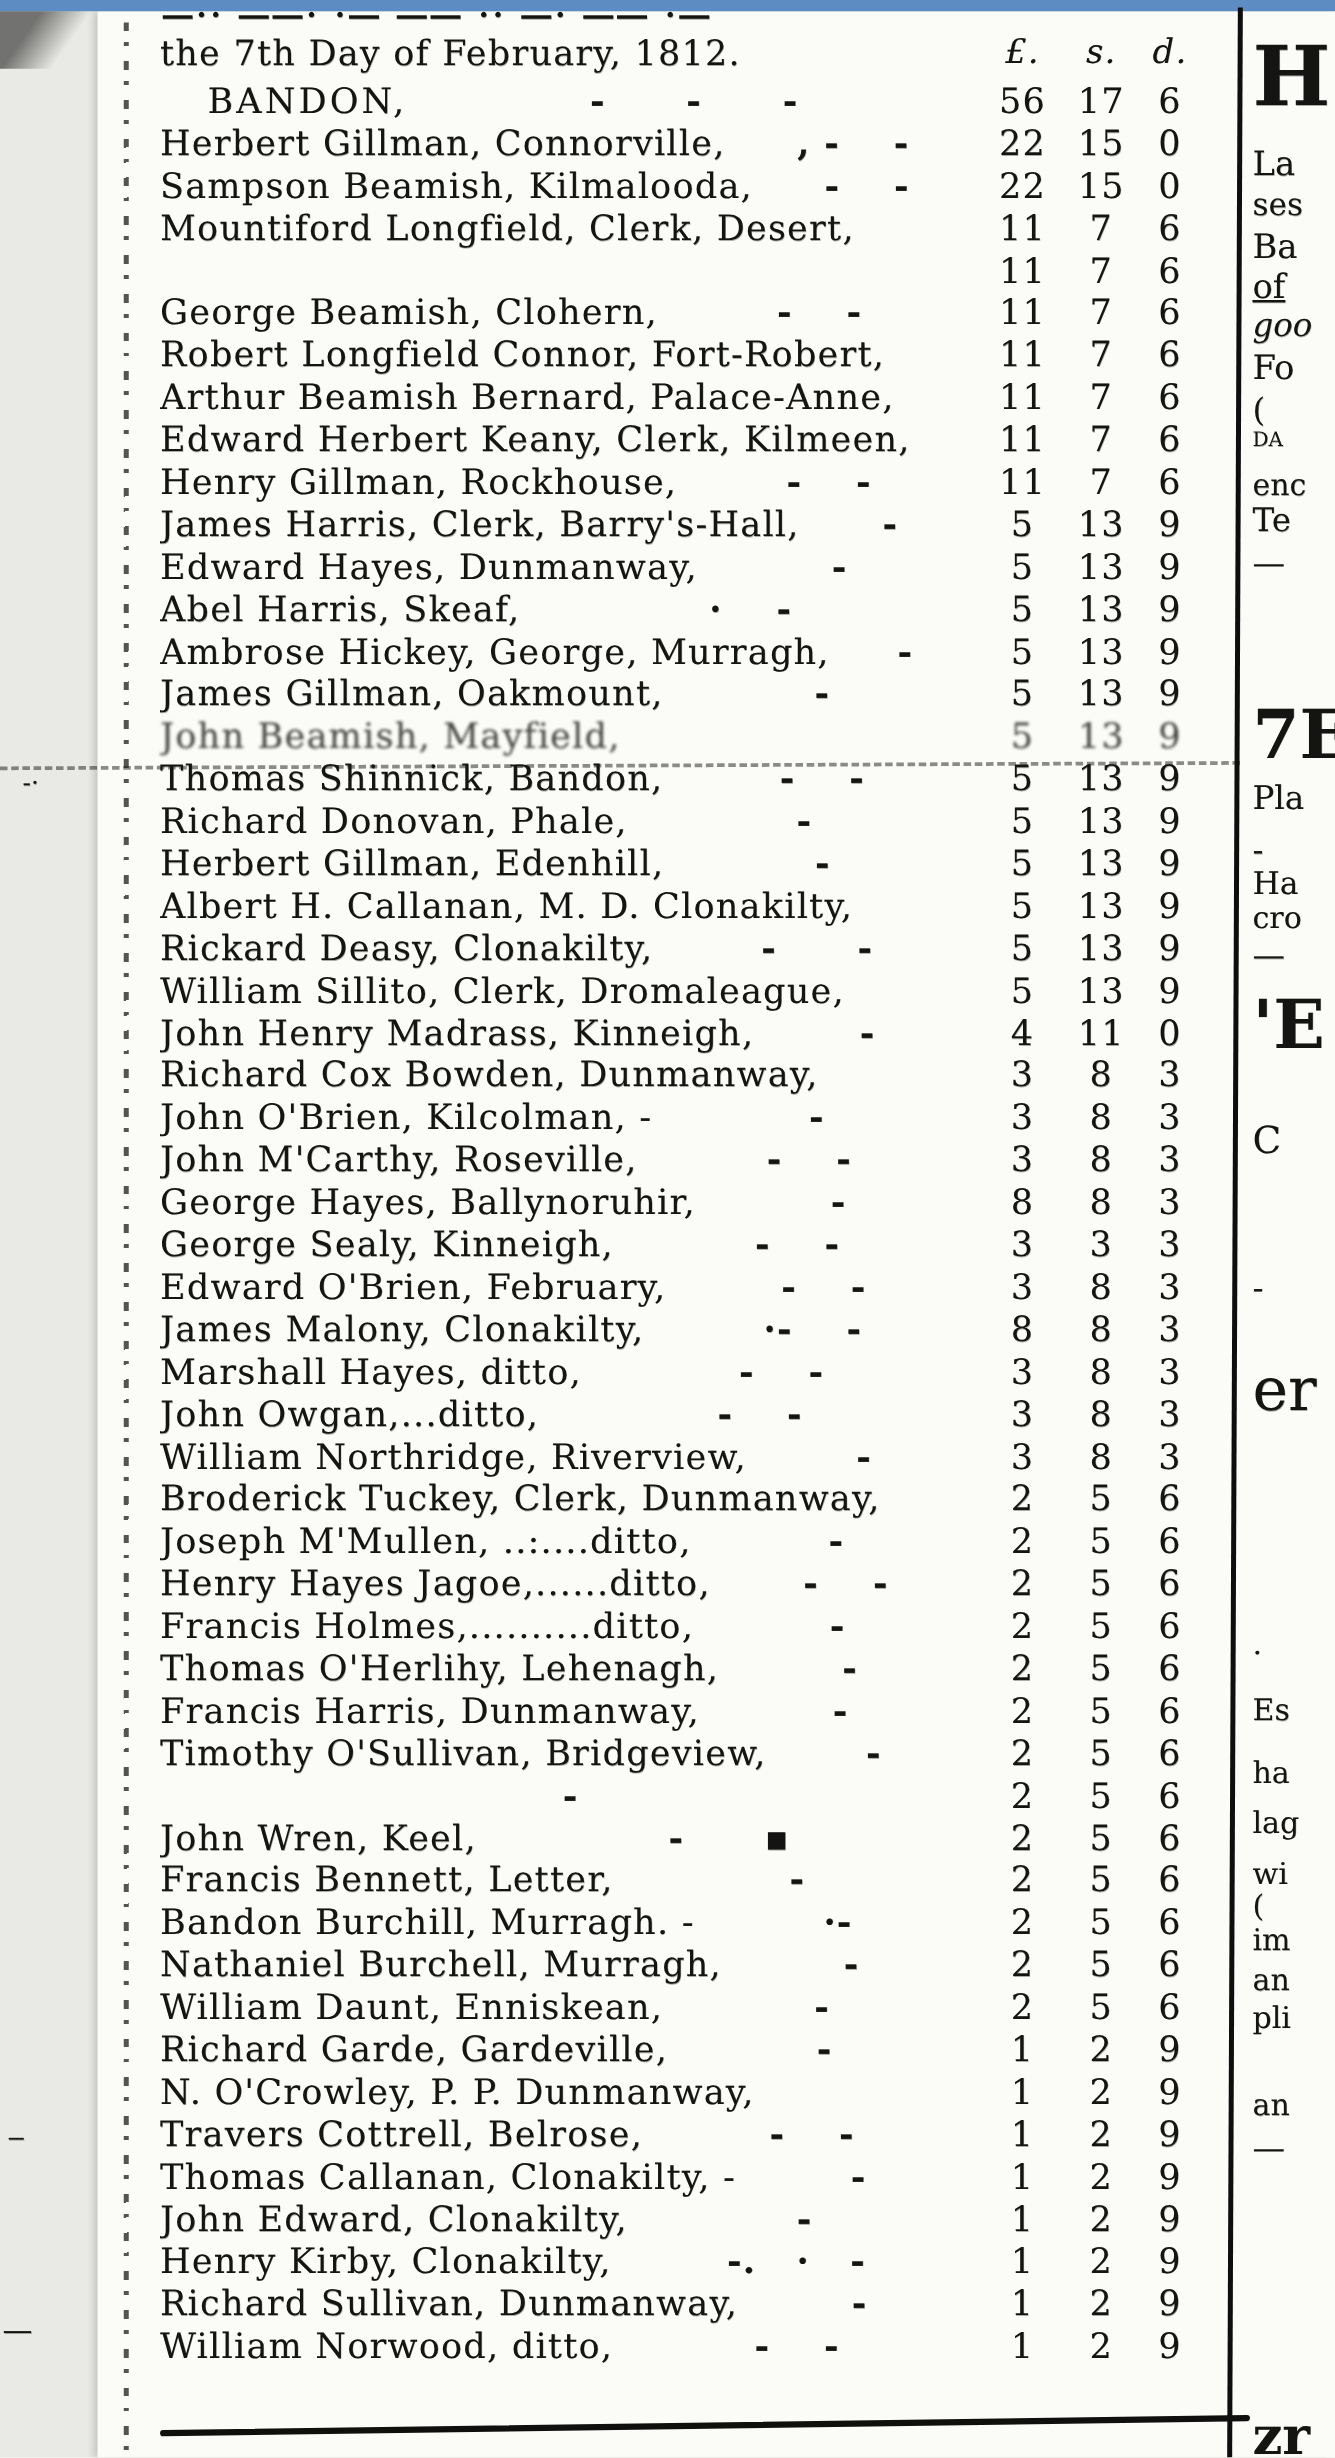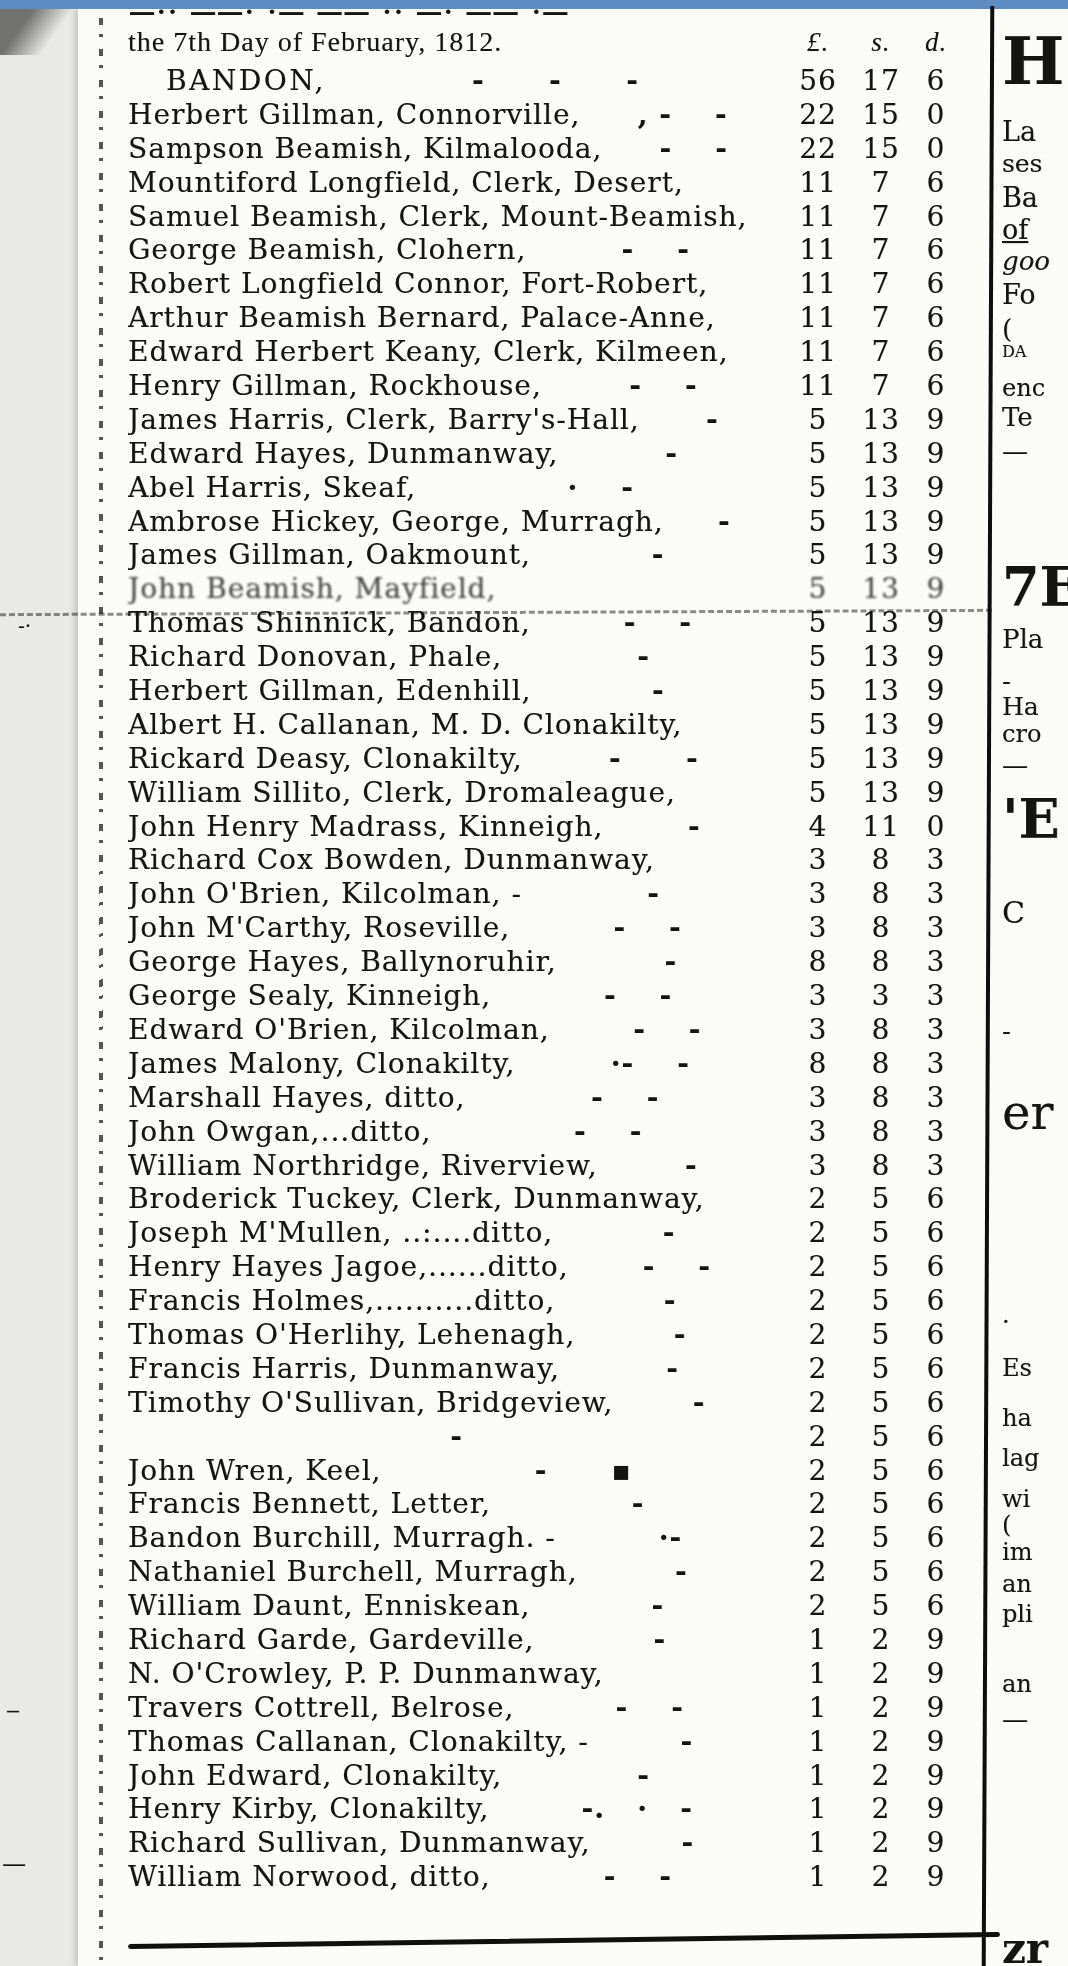--- a/index.html
+++ b/index.html
@@ -10,22 +10,22 @@
          box-shadow:-3px 0 6px rgba(0,0,0,.18);}
   .blue-bar{position:absolute;top:0;left:0;width:100%;height:9px;background:#5c8cc1;}
   .corner-shadow{position:absolute;top:9px;left:0;width:86px;height:46px;
          background:linear-gradient(125deg,#4a4a48 0%,#4a4a48 28%,rgba(74,74,72,0) 62%);opacity:.75;}
   .left-ink-rule{position:absolute;left:99px;top:18px;bottom:0;width:4px;opacity:.75;
          background:repeating-linear-gradient(178deg,#1c1c1c 0 7px,transparent 7px 16px,#1c1c1c 16px 19px,transparent 19px 31px);}
   .col-rule{position:absolute;left:986px;top:6px;bottom:0;width:4px;background:#0e0e0e;transform:rotate(.25deg);}
   .ink{color:#141412;text-shadow:.4px .4px 0 rgba(20,20,18,.35);}
   .top-cut{position:absolute;left:130px;top:9px;width:600px;height:14px;overflow:hidden;}
   .top-cut span{display:block;transform:translateY(-12px);font-size:24px;font-weight:bold;letter-spacing:3px;}
-  .date-row{position:absolute;left:128px;top:26px;width:837px;display:flex;align-items:flex-end;
-         font-size:28px;letter-spacing:1px;white-space:pre;font-family:Liberation Serif, serif;}
+  .date-row{position:absolute;left:128px;top:26px;width:837px;display:flex;align-items:flex-start;
+         font-size:28px;letter-spacing:1px;white-space:pre;}
   .date-row .dname{flex:1;}
   .numblock{display:flex;width:180px;flex:0 0 180px;}
   .cell-l{width:66px;text-align:center;}
   .cell-s{width:60px;text-align:center;}
   .cell-d{width:50px;text-align:center;}
   .cur{font-style:italic;font-size:27px;}
   #rows{position:absolute;left:128px;top:64px;width:837px;}
   .row{display:flex;align-items:baseline;height:33.9px;font-size:28px;letter-spacing:1px;white-space:pre;}
   .row .name{flex:0 0 auto;max-width:650px;overflow:hidden;}
   .row .dash{flex:1 1 auto;text-align:center;font-weight:bold;}
@@ -95,21 +95,20 @@
     <span class="name">Mountiford Longfield, Clerk, Desert,</span>
     <span class="dash"></span>
     <span class="numblock">
       <span class="cell-l">11</span>
       <span class="cell-s">7</span>
       <span class="cell-d">6</span>
     </span>
   </div>
 
   <div class="row">
-    <span class="name">Samuel Beamish, Clerk, Mount-Beamish,</span>
     <span class="dash"></span>
     <span class="numblock">
       <span class="cell-l">11</span>
       <span class="cell-s">7</span>
       <span class="cell-d">6</span>
     </span>
   </div>
 
   <div class="row">
     <span class="name">George Beamish, Clohern,</span>
@@ -335,21 +334,21 @@
     <span class="name">George Sealy, Kinneigh,</span>
     <span class="dash">-    -</span>
     <span class="numblock">
       <span class="cell-l">3</span>
       <span class="cell-s">3</span>
       <span class="cell-d">3</span>
     </span>
   </div>
 
   <div class="row">
-    <span class="name">Edward O'Brien, Kilcolman,</span>
+    <span class="name">Edward O'Brien, February,</span>
     <span class="dash">-    -</span>
     <span class="numblock">
       <span class="cell-l">3</span>
       <span class="cell-s">8</span>
       <span class="cell-d">3</span>
     </span>
   </div>
 
   <div class="row">
     <span class="name">James Malony, Clonakilty,</span>

